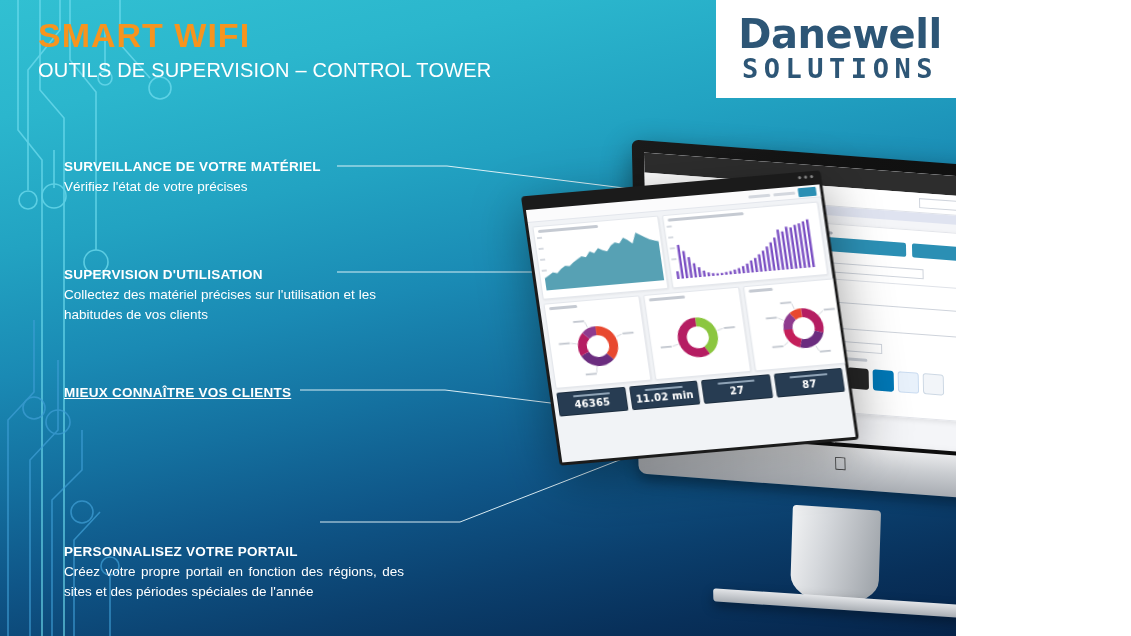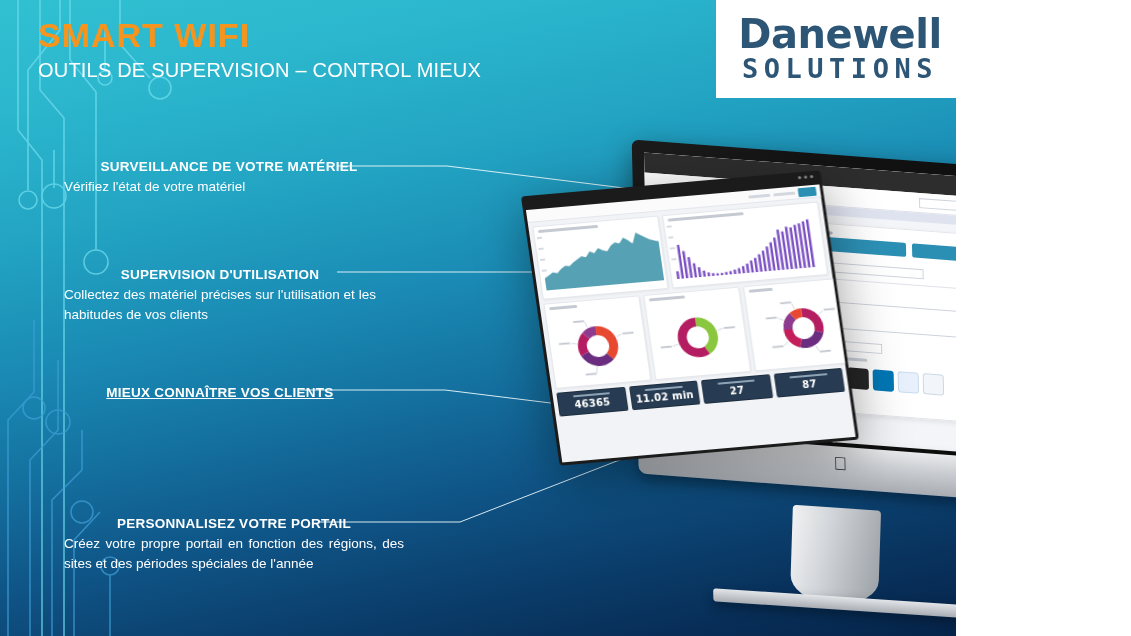--- a/index.html
+++ b/index.html
@@ -55,30 +55,30 @@
   .logo-sub {
     font-size: 27px; font-weight: bold; color: #2d5676;
     letter-spacing: 5.5px; line-height: 1.05; margin-top: 2px;
     font-family: "DejaVu Sans Mono", monospace;
   }
 
   
   .feature { position: absolute; color: #fff; }
   .feature h3 {
     font-size: 13.5px; font-weight: bold; letter-spacing: .25px;
-    margin-bottom: 3px; white-space: nowrap; text-align: center;
+    margin-bottom: 3px; white-space: nowrap;
   }
   .feature p {
     font-size: 13.5px; line-height: 1.48; font-weight: 400;
     text-align: justify; text-align-last: left;
   }
   #feat-0 { left: 64px; top: 159px; width: 330px; }
   #feat-1 { left: 64px; top: 267px; width: 312px; }
   #feat-2 { left: 64px; top: 385px; width: 312px; text-decoration: underline; }
-  #feat-3 { left: 64px; top: 516px; width: 340px; }
+  #feat-3 { left: 64px; top: 544px; width: 340px; }
 
   
   .connector { position: absolute; pointer-events: none; }
 
   
   #imac {
     position: absolute; left: 637px; top: 155px;
     width: 450px; height: 470px;
     transform: rotate(-1.2deg);
   }
@@ -269,31 +269,31 @@
     <g stroke="#e9f7fb" stroke-width="1" fill="none" opacity=".92">
       <path d="M337 166 L447 166 L640 190"></path>
       <path d="M337 272 L594 272 L618 278"></path>
       <path d="M300 390 L445 390 L640 414"></path>
       <path d="M320 522 L460 522 L640 452"></path>
     </g>
   </svg>
 
   <div class="hdr">
     <div class="hdr-title">SMART WIFI</div>
-    <div class="hdr-sub">OUTILS DE SUPERVISION – CONTROL MIEUX</div>
+    <div class="hdr-sub">OUTILS DE SUPERVISION – CONTROL TOWER</div>
   </div>
 
   <div class="logo">
     <div class="logo-main">Danewell</div>
     <div class="logo-sub">SOLUTIONS</div>
   </div>
 
   <div class="feature" id="feat-0">
     <h3>SURVEILLANCE DE VOTRE MATÉRIEL</h3>
-    <p>Vérifiez l'état de votre matériel</p>
+    <p>Vérifiez l'état de votre précises</p>
   </div>
   <div class="feature" id="feat-1">
     <h3>SUPERVISION D'UTILISATION</h3>
     <p>Collectez des matériel précises sur l'utilisation et les habitudes de vos clients</p>
   </div>
   <div class="feature" id="feat-2">
     <h3>MIEUX CONNAÎTRE VOS CLIENTS</h3>
   </div>
   <div class="feature" id="feat-3">
     <h3>PERSONNALISEZ VOTRE PORTAIL</h3>

